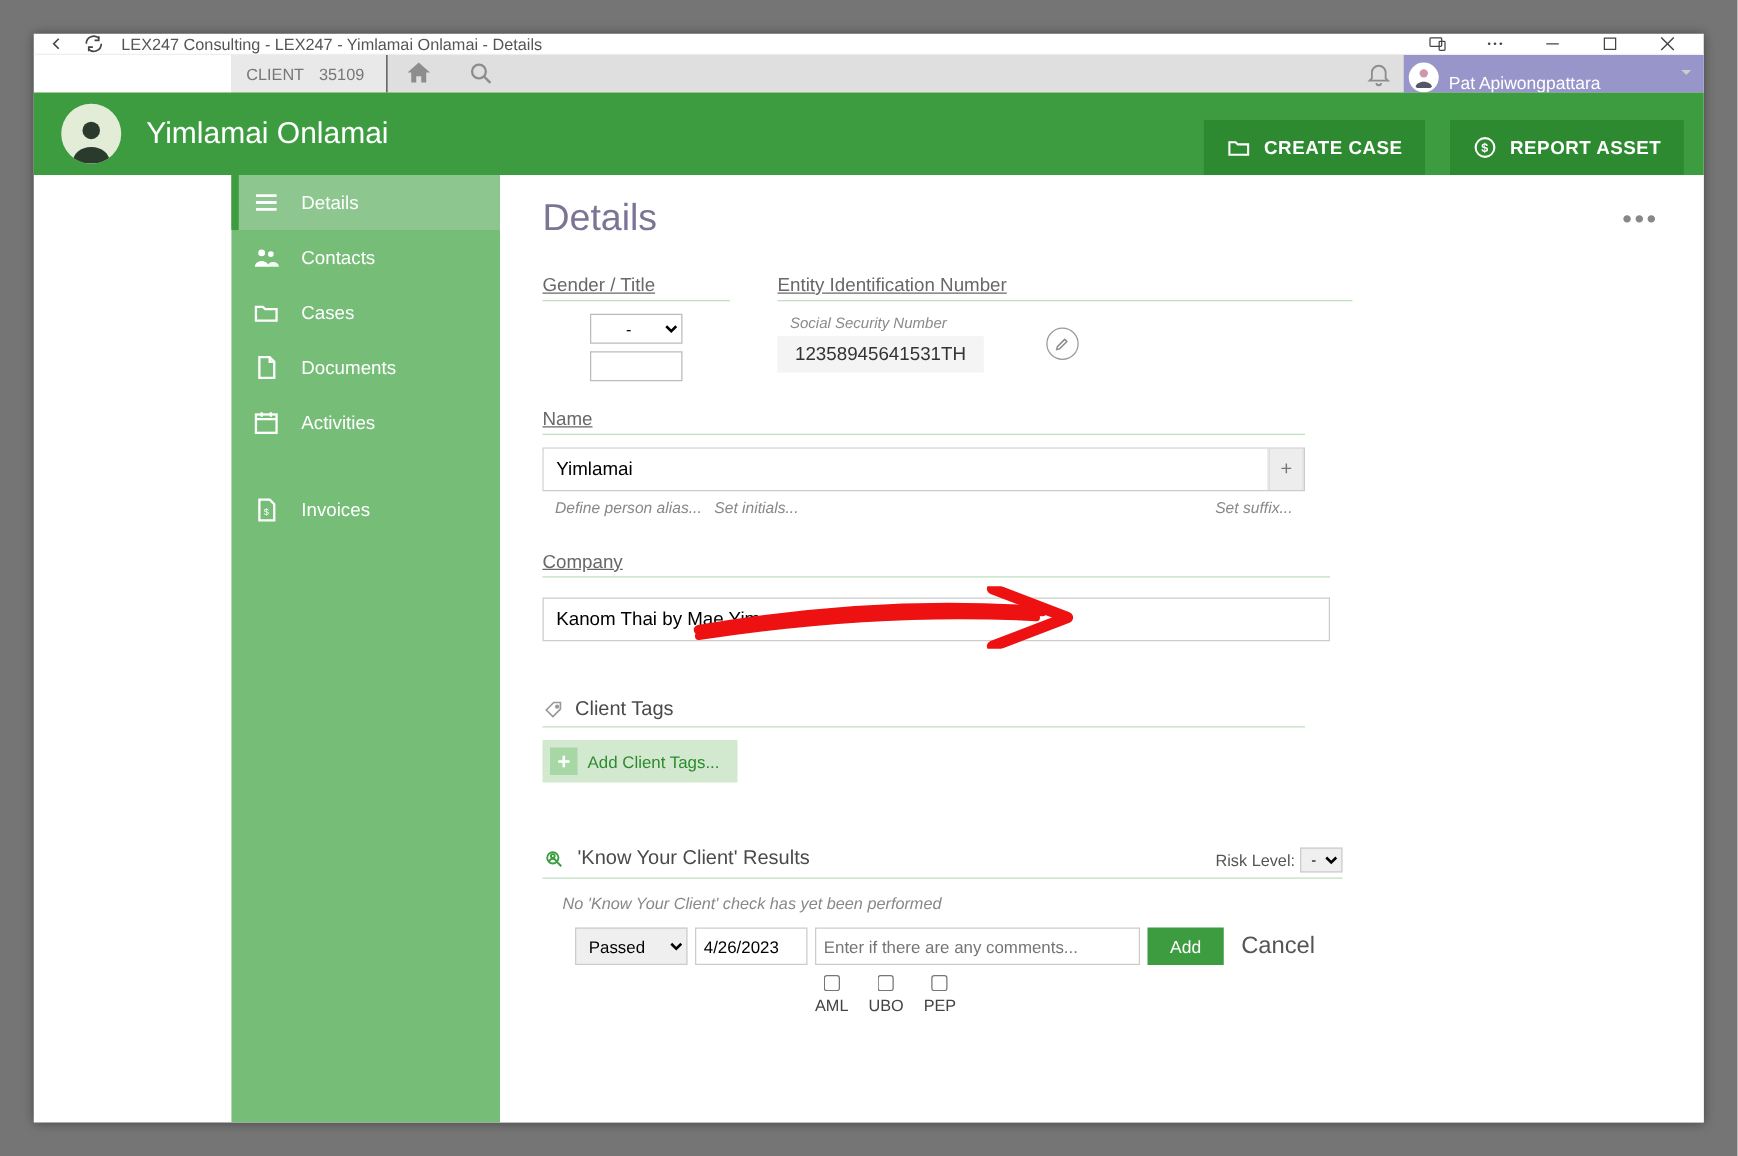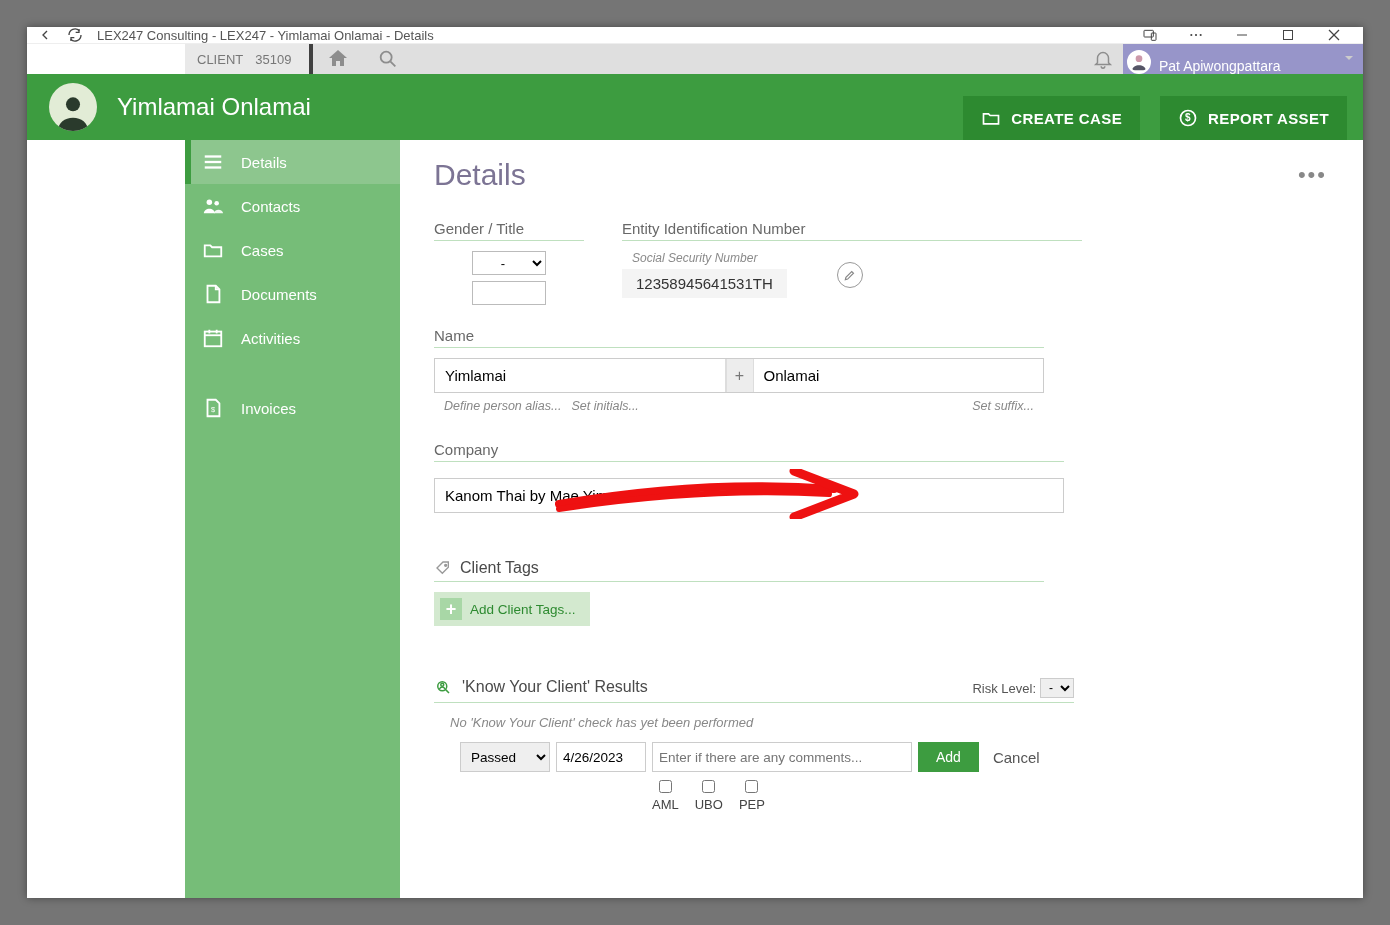--- a/index.html
+++ b/index.html
@@ -46,21 +46,21 @@
     margin-left: 158px; 
     position: relative;
   }
   .topbar .client-tab {
     background: #e9e9e9;
     display:flex; align-items:center;
     padding: 0 18px 0 12px;
     font-size: 13px;
     color: #777;
     gap: 12px;
-    border-right: 4px solid #404040;
+    border-right: 1px solid #404040;
   }
   .topbar .client-tab .cl { font-weight:500;}
   .topbar .home-btn {
     width: 50px; display:flex; align-items:center; justify-content:center;
     color:#8d8d8d;
   }
   .topbar .search-btn { width: 50px; display:flex; align-items:center; justify-content:center; color:#8d8d8d;}
   .topbar .spacer { flex:1; }
   .topbar .bell { width:40px; display:flex; align-items:center; justify-content:center; color:#8d8d8d;}
   .topbar .userchip {
@@ -141,21 +141,21 @@
   
   .main {
     flex:1; background:#fff; overflow-y:auto;
     padding: 18px 34px 30px 34px;
     color:#4a4a4a;
     position:relative;
   }
   .main h1 { font-size:30px; font-weight:300; color:#7c7494; margin-bottom:28px;}
   .more-dots { position:absolute; top:22px; right:36px; font-size:22px; color:#888; letter-spacing:2px;}
   .section-row { display:flex; gap:38px; align-items:flex-start; margin-bottom:22px;}
-  .section-label { font-size:15px; color:#686868; border-bottom:1px solid #bfe0bf; padding-bottom:3px; margin-bottom:10px;}
+  .section-label { font-size:15px; color:#686868; border-bottom:1px solid #bfe0bf; padding-bottom:3px; margin-bottom:10px;text-decoration:underline;}
   .gender-block { width:150px; }
   .gender-controls { display:flex; flex-direction:column; gap:6px; align-items:center;}
   .gender-controls select, .gender-controls input {
     width:74px; height:24px; font-size:13px; border:1px solid #bbb; background:#fff;
     text-align:center;
   }
   .ein-block { flex:1; max-width:460px;}
   .ein-sub { font-size:12px; font-style:italic; color:#8a8a8a; margin-left:10px;}
   .ein-row { display:flex; align-items:center; gap:50px;}
   .ein-val { background:#f4f4f4; padding:6px 14px; font-size:15px; color:#333; display:inline-block; margin-top:4px;}
@@ -194,21 +194,21 @@
   .kyc-block { max-width:640px; margin-top:52px; }
   .kyc-head { display:flex; align-items:flex-start; gap:10px; border-bottom:1px solid #bfe0bf; padding-bottom:4px;}
   .kyc-head .risk { margin-left:auto; font-size:13px; color:#555; display:flex; align-items:center; gap:4px;}
   .kyc-note { font-size:13px; font-style:italic; color:#888; margin:12px 0 12px 16px;}
   .kyc-row { display:flex; gap:6px; align-items:center; margin-left:26px;}
   .kyc-row select, .kyc-row input[type=text] {
     border:1px solid #ccc; padding:5px 6px; font-size:13.5px; height:30px;
   }
   .kyc-row .comments { flex:1; max-width:260px;}
   .kyc-row .addbtn { background:#3d9c40; color:#fff; padding:0 18px; height:30px; border:none; font-size:14px;}
-  .kyc-row .cancel { color:#555; font-size:15px; margin-left:8px; cursor:pointer;}
+  .kyc-row .cancel { color:#555; font-size:19px; margin-left:8px; cursor:pointer;}
   .kyc-checks { display:flex; gap:16px; margin-left:218px; margin-top:8px; font-size:13px; color:#444;}
   .kyc-checks label { display:flex; align-items:center; gap:4px;flex-direction:column;}
 
   input, select, button { font-family: inherit; }
   button { cursor:pointer; }
 </style>
 </head>
 <body>
 
 <div class="window">
@@ -413,21 +413,20 @@
             </div>
           </div>
         </div>
       </div>
 
       <div class="name-block">
         <div class="section-label">Name</div>
         <div class="name-inputs">
           <input class="first" value="Yimlamai" style="">
           <div class="plus">+</div>
-          <input class="last" value="Onlamai" style="">
         </div>
         <div class="name-hints">
           <span>Define person alias...</span>
           <span>Set initials...</span>
           <span class="rightlink">Set suffix...</span>
         </div>
       </div>
 
       <div class="company-row">
         <div class="company-col">

